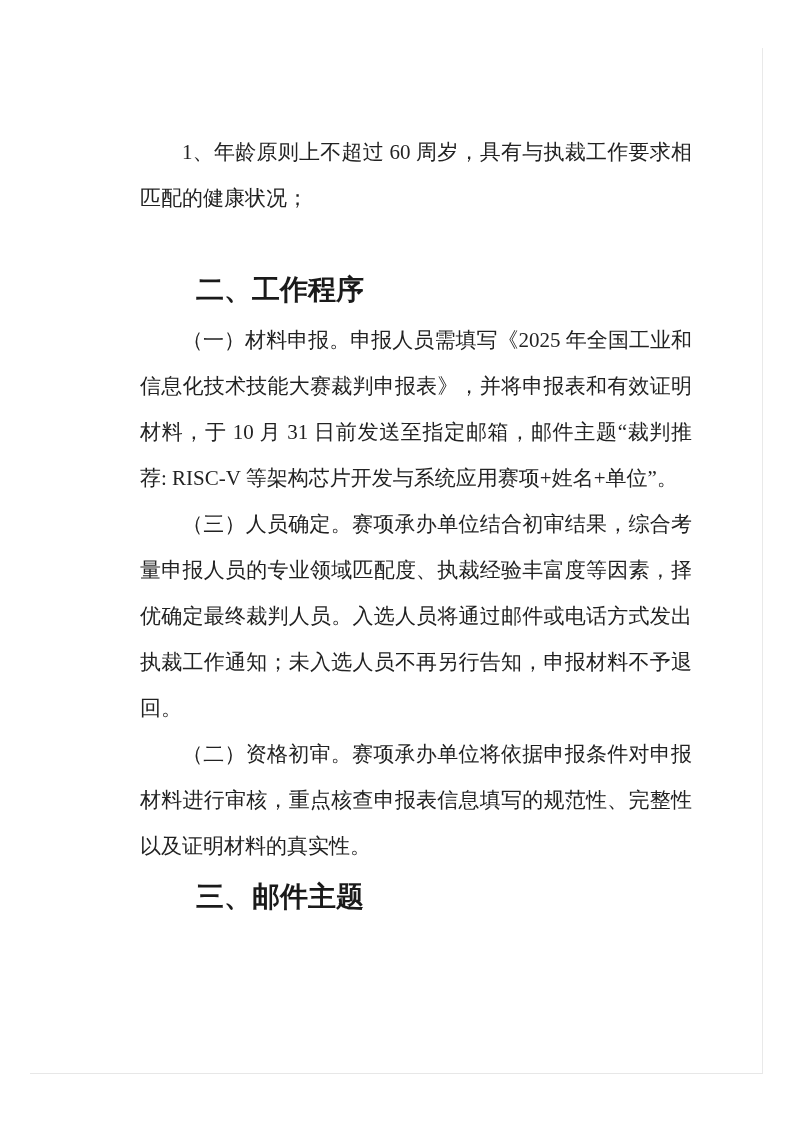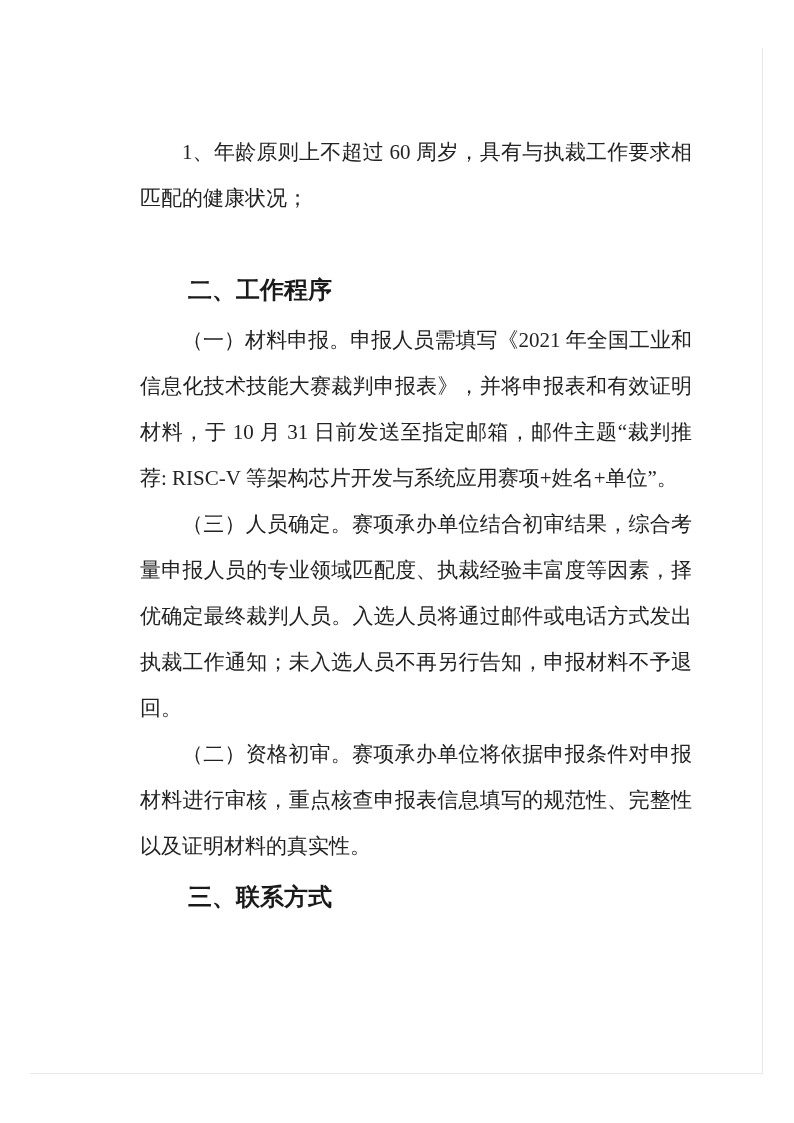--- a/index.html
+++ b/index.html
@@ -38,21 +38,21 @@
     font-size: 21px;
     line-height: 46px;
     text-align: justify;
     text-indent: 2em;
     color: #222222;
   }
   .heading {
     margin: 0;
     font-family: "Liberation Sans", sans-serif;
     font-weight: 700;
-    font-size: 24px;
+    font-size: 28px;
     line-height: 46px;
     text-indent: 2em;
     color: #1a1a1a;
     text-align: left;
   }
   .heading-work-procedure {
     margin-top: 46px;   
     margin-bottom: 4px;
   }
   .heading-contact {
@@ -66,22 +66,22 @@
 
   <div class="sheet-edge"></div>
 
   <div class="content">
 
     <p class="para">1、年龄原则上不超过 60 周岁，具有与执裁工作要求相匹配的健康状况；</p>
 
 
     <h2 class="heading heading-work-procedure">二、工作程序</h2>
 
-    <p class="para">（一）材料申报。申报人员需填写《2021 年全国工业和信息化技术技能大赛裁判申报表》，并将申报表和有效证明材料，于 10 月 31 日前发送至指定邮箱，邮件主题“裁判推荐: RISC-V 等架构芯片开发与系统应用赛项+姓名+单位”。</p>
+    <p class="para">（一）材料申报。申报人员需填写《2025 年全国工业和信息化技术技能大赛裁判申报表》，并将申报表和有效证明材料，于 10 月 31 日前发送至指定邮箱，邮件主题“裁判推荐: RISC-V 等架构芯片开发与系统应用赛项+姓名+单位”。</p>
 
     <p class="para">（三）人员确定。赛项承办单位结合初审结果，综合考量申报人员的专业领域匹配度、执裁经验丰富度等因素，择优确定最终裁判人员。入选人员将通过邮件或电话方式发出执裁工作通知；未入选人员不再另行告知，申报材料不予退回。</p>
 
     <p class="para">（二）资格初审。赛项承办单位将依据申报条件对申报材料进行审核，重点核查申报表信息填写的规范性、完整性以及证明材料的真实性。</p>
 
-    <h2 class="heading heading-contact">三、联系方式</h2>
+    <h2 class="heading heading-contact">三、邮件主题</h2>
 
   </div>
 </div>
 
 </body></html>

